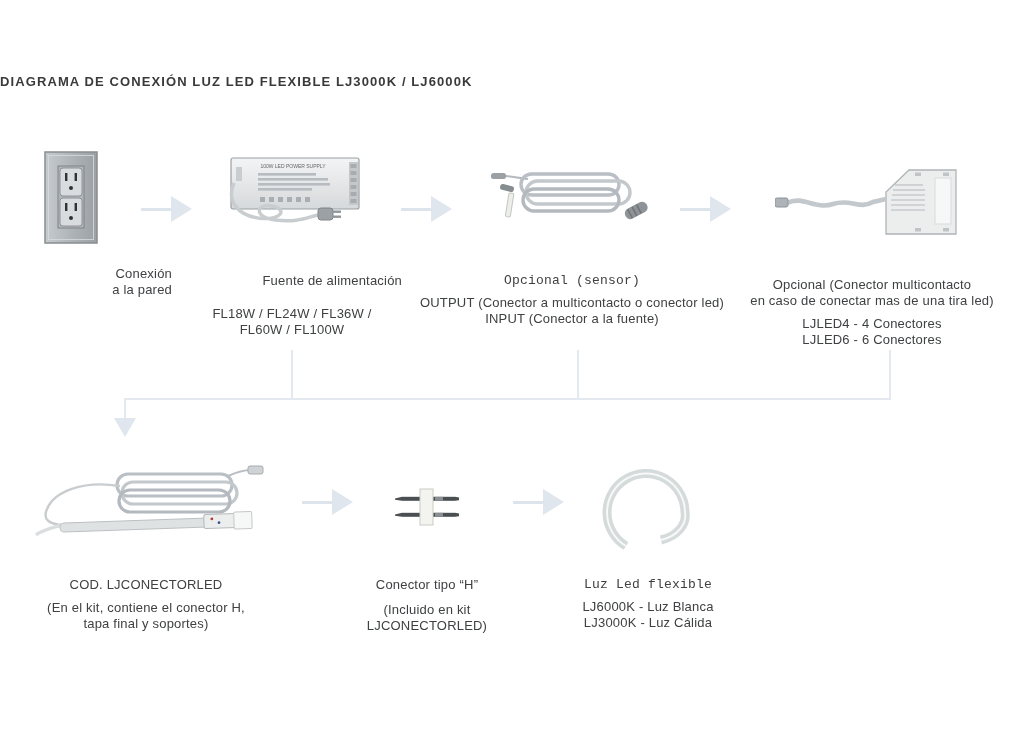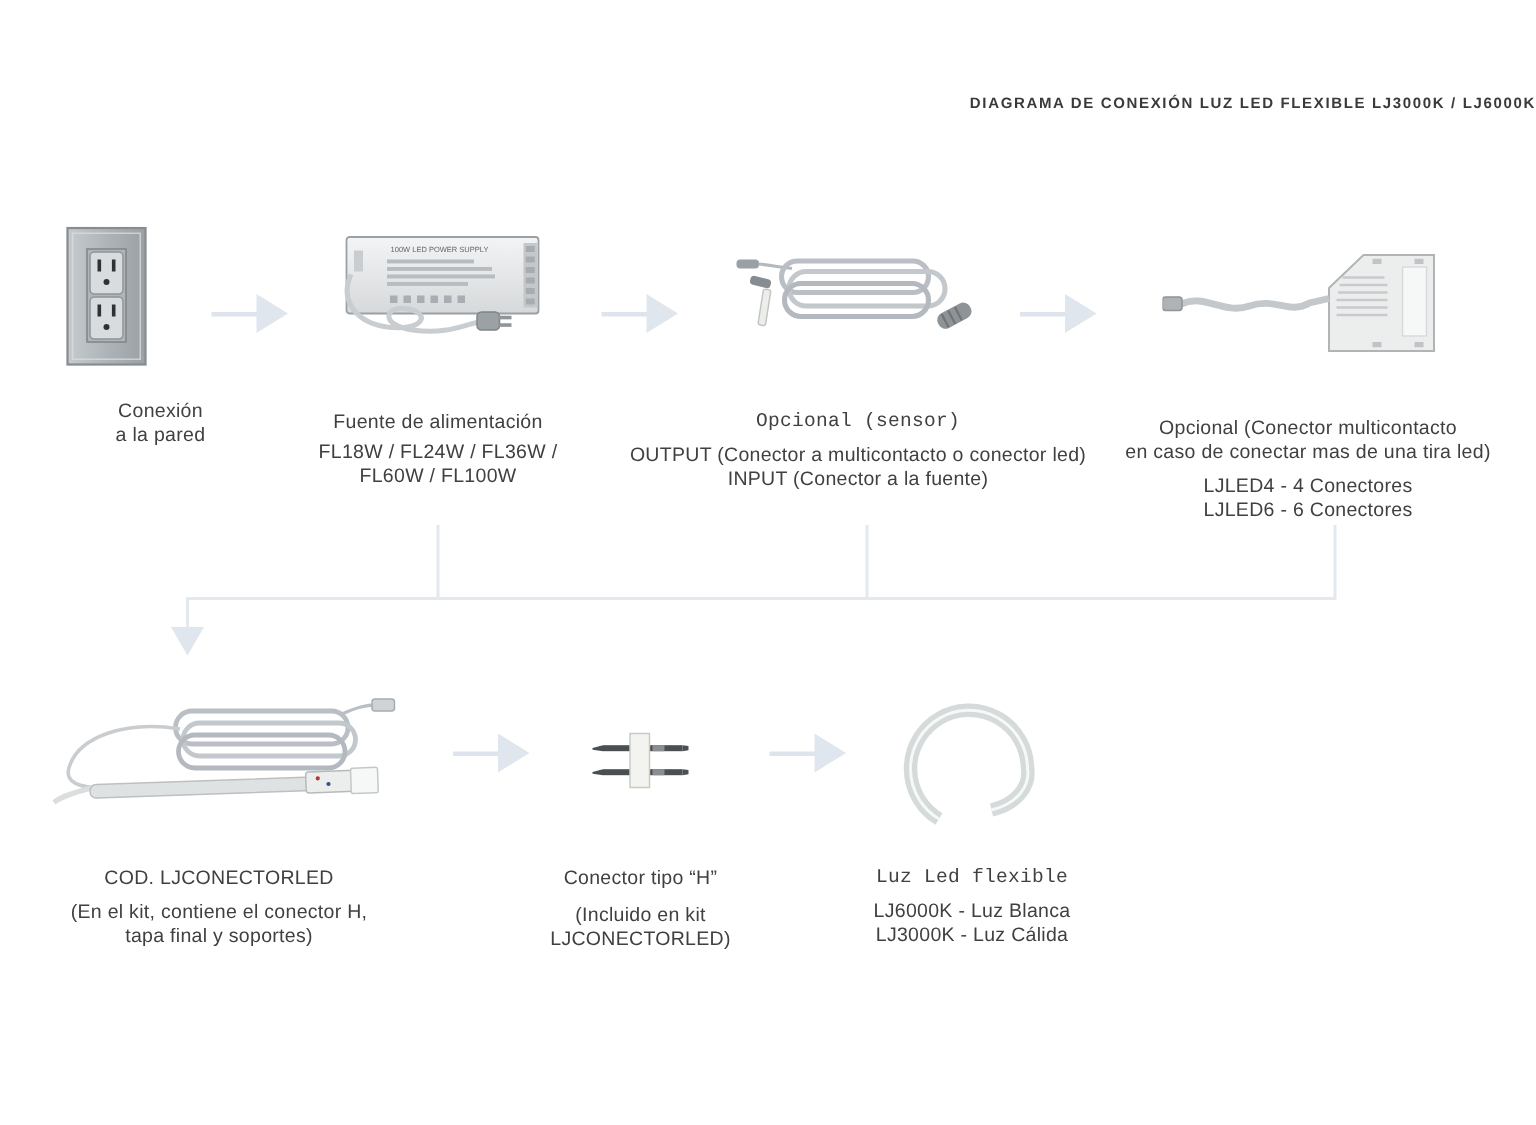--- a/index.html
+++ b/index.html
@@ -1,24 +1,24 @@
 <!DOCTYPE html>
 <html><head>
 <meta charset="utf-8">
 <style>
   html,body{margin:0;padding:0;background:#fff;}
   .canvas{position:relative;width:1024px;height:750px;background:#fff;overflow:hidden;
           font-family:"Liberation Sans",sans-serif;color:#3f4042;}
-  .title{position:absolute;top:64px;left:0;width:100%;text-align:right;
-         font-size:10px;font-weight:600;letter-spacing:1.1px;color:#3a3a3a;}
+  .title{position:absolute;top:74px;left:0;width:100%;text-align:left;
+         font-size:13px;font-weight:600;letter-spacing:1.1px;color:#3a3a3a;}
   .img{position:absolute;}
   .label{position:absolute;font-size:13px;line-height:16px;letter-spacing:.2px;
          text-align:center;color:#3f4042;}
-  .label.left{text-align:center;}
-  .mb2{margin-bottom:4px;} .mb6{margin-bottom:6px;font-family:Liberation Mono, monospace;} .mb7{margin-bottom:7px;} .mb9{margin-bottom:9px;}
+  .label.left{text-align:right;}
+  .mb2{margin-bottom:17px;text-align:right;} .mb6{margin-bottom:6px;font-family:Liberation Mono, monospace;} .mb7{margin-bottom:7px;} .mb9{margin-bottom:9px;}
   
   .rarrow{position:absolute;width:52px;height:26px;}
   .rarrow .shaft{position:absolute;left:0;top:11.5px;width:32px;height:3px;background:#dde4eb;}
   .rarrow .head{position:absolute;left:30px;top:0;width:0;height:0;
                 border-top:13px solid transparent;border-bottom:13px solid transparent;
                 border-left:21px solid #e0e6ed;}
   
   .cline{position:absolute;background:#e4e9ef;}
   .darrow-head{position:absolute;width:0;height:0;
                border-left:11px solid transparent;border-right:11px solid transparent;

